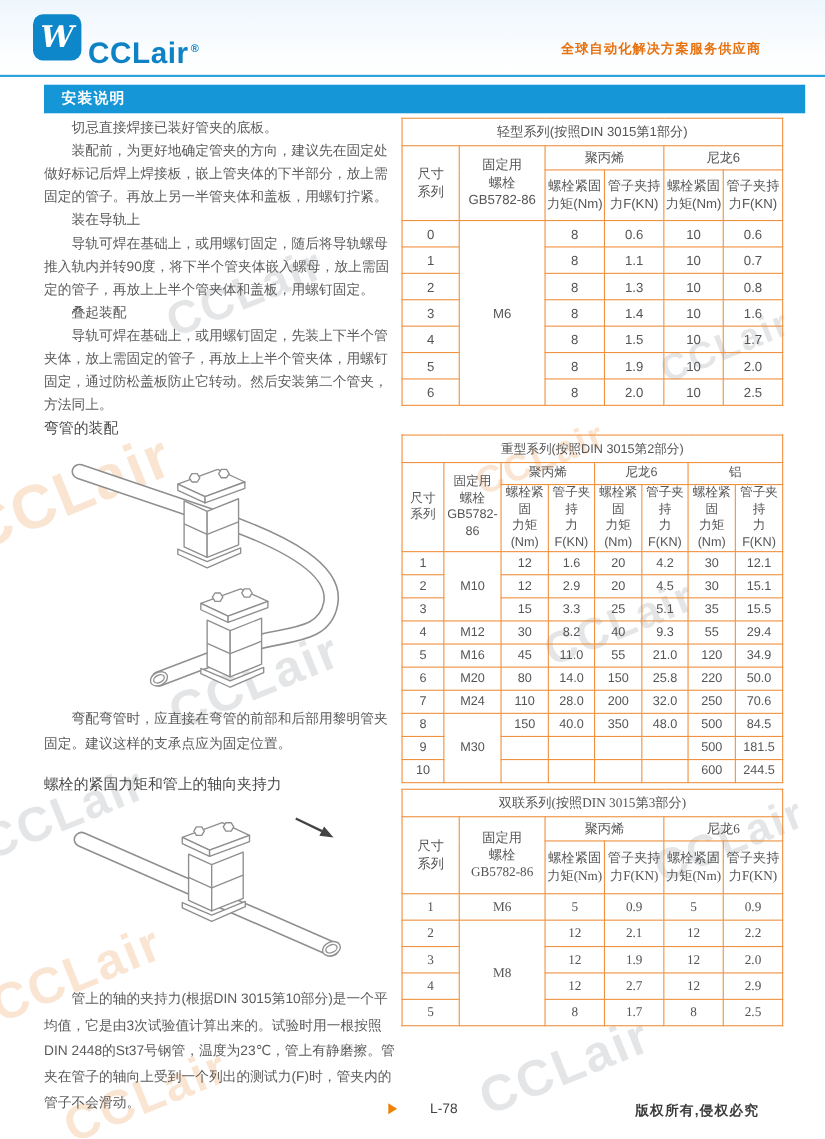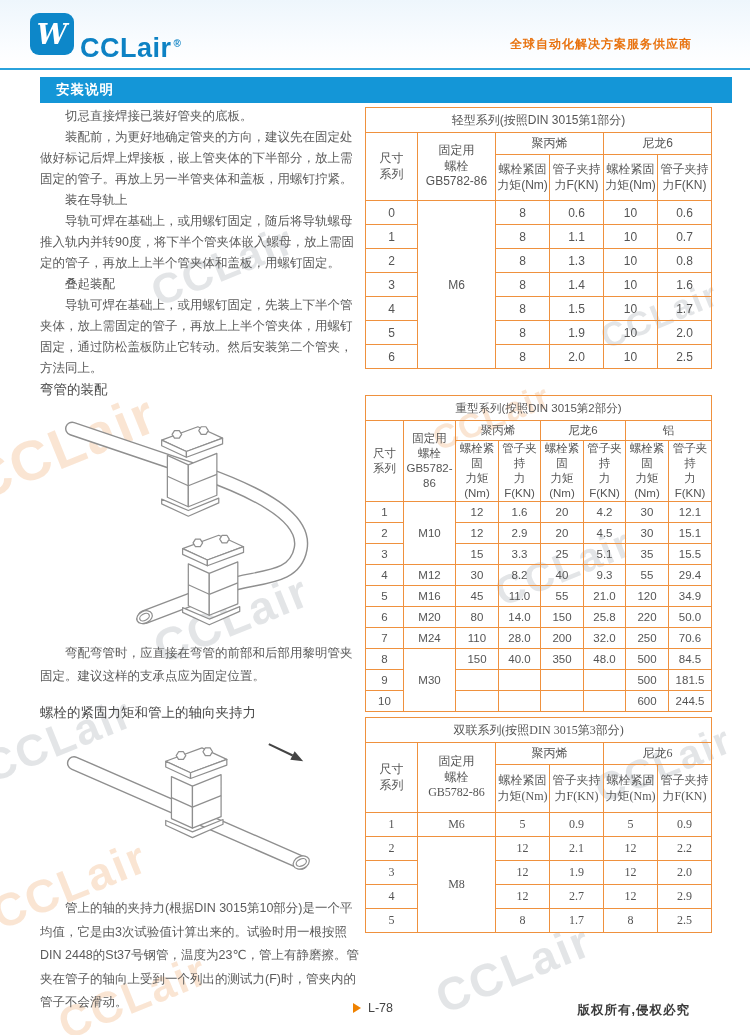--- a/index.html
+++ b/index.html
@@ -45,21 +45,21 @@
              color:#555;font-size:12px;padding:0 1px;}
   .t-title{height:24px;font-size:12.5px;color:#555;}
   .hd{font-size:11px;line-height:1.3;}
   .hd2{font-size:10px;line-height:1.3;}
   .pre{white-space:pre-line;}
   #tbl-light{top:107px;}  #tbl-heavy{top:395px;}  #tbl-duplex{top:717px;font-family:Liberation Serif, serif;}
   #tbl-light tr.data{height:24px;} #tbl-duplex tr.data{height:24px;}
   #tbl-heavy tr.data{height:21px;} #tbl-heavy td{font-size:11.5px;}
   
   #footer-page{position:absolute;left:353px;top:1001px;z-index:2;color:#444;font-size:12.5px;
-               display:flex;align-items:center;}
+               display:flex;align-items:center;gap:23px;}
   #footer-arrow{width:0;height:0;border-left:8px solid #ef8200;border-top:5px solid transparent;
                 border-bottom:5px solid transparent;margin-right:7px;}
   #footer-copy{position:absolute;right:60px;top:1002px;z-index:2;color:#3b3b3b;
                font-size:12.5px;font-weight:bold;letter-spacing:1px;}
 </style>
 </head>
 <body>
 
 <div id="page">
 

